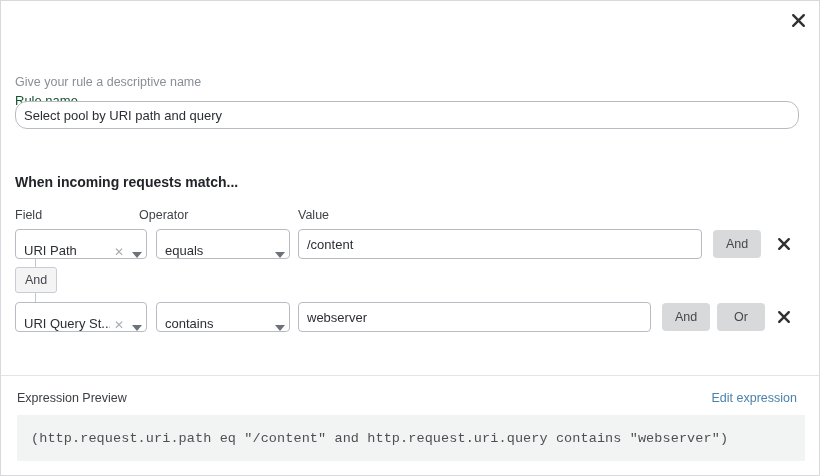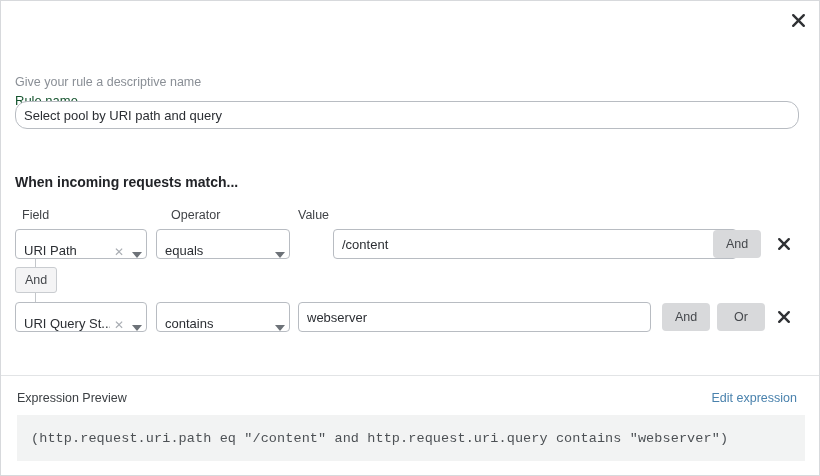--- a/index.html
+++ b/index.html
@@ -87,22 +87,22 @@
     color: #222428;
   }
 
   
   .col-head {
     position: absolute;
     top: 207px;
     font-size: 12.5px;
     color: #404347;
   }
-  .col-head.c-field { left: 14px; margin-left: 7px; }
-  .col-head.c-operator { left: 170px; text-align: right; }
+  .col-head.c-field { left: 14px; }
+  .col-head.c-operator { left: 138px; text-align: right; }
   .col-head.c-value { left: 297px; }
 
   
   .cond-row { position: absolute; left: 0; width: 820px; height: 30px; }
   .cond-row.r1 { top: 228px; }
   .cond-row.r2 { top: 301px; }
 
   .select-box {
     position: absolute;
     box-sizing: border-box;
@@ -155,21 +155,21 @@
     height: 30px;
     border: 1px solid #b8bcc2;
     border-radius: 4px;
     background: #ffffff;
     font-family: "Liberation Sans", sans-serif;
     font-size: 13px;
     color: #2b2e33;
     padding: 0 8px;
     outline: none;
   }
-  .value-input.v1 { left: 297px; width: 404px; margin-left: 35px; }
+  .value-input.v1 { left: 297px; width: 404px; }
   .value-input.v2 { left: 297px; width: 353px; }
 
   .pill {
     position: absolute;
     box-sizing: border-box;
     height: 28px;
     min-width: 48px;
     top: 1px;
     background: #d8d9db;
     border: none;

